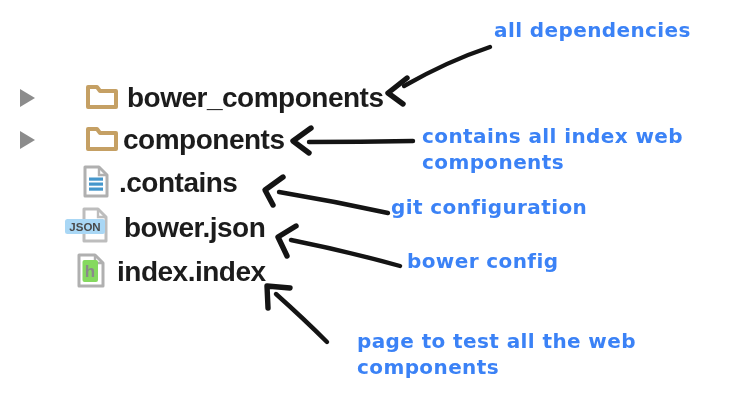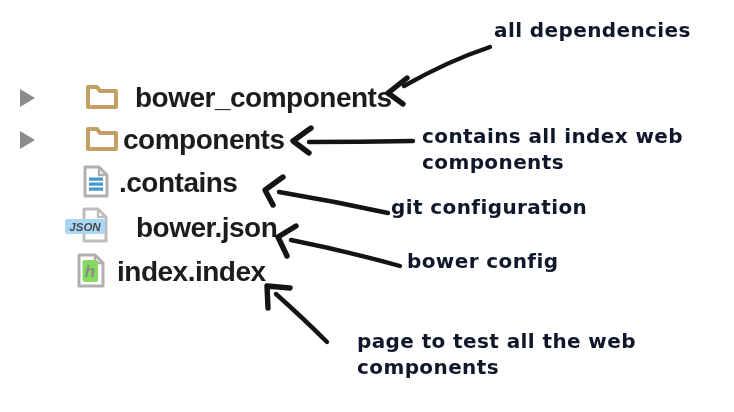--- a/index.html
+++ b/index.html
@@ -7,36 +7,36 @@
     position:relative;width:734px;height:412px;background:#ffffff;
     overflow:hidden;font-family:"Liberation Sans", sans-serif;
   }
   
   .row{position:absolute;display:flex;align-items:center;height:36px;cursor:default;}
   .row .label{
     font-size:28px;font-weight:700;color:#1c1c1c;letter-spacing:-0.5px;
     white-space:nowrap;line-height:36px;
   }
   .disclosure{width:20px;height:22px;display:inline-block;flex:0 0 auto;}
-  .icon{display:inline-block;flex:0 0 auto;font-style:italic;}
+  .icon{display:inline-block;flex:0 0 auto;}
   .r1{left:17px;top:80px;}
   .r1 .icon{margin-left:48px;}
-  .r1 .label{margin-left:16px;}
+  .r1 .label{margin-left:8px;}
   .r2{left:17px;top:122px;}
   .r2 .icon{margin-left:48px;}
   .r2 .label{margin-left:4px;}
   .r3{left:82px;top:165px;}
   .r3 .label{margin-left:9px;}
   .r4{left:64px;top:210px;}
-  .r4 .label{margin-left:26px;}
+  .r4 .label{margin-left:14px;}
   .r5{left:76px;top:254px;}
   .r5 .label{margin-left:11px;}
   
   .note{
-    position:absolute;color:#0f172a;font-weight:700;font-size:20px;
+    position:absolute;color:#3b82f6;font-weight:700;font-size:20px;
     line-height:26px;letter-spacing:0.4px;white-space:nowrap;
     font-family:"DejaVu Sans", sans-serif;
   }
   .n1{left:494px;top:17px;}
   .n2{left:422px;top:123px;}
   .n3{left:391px;top:194px;}
   .n4{left:407px;top:248px;}
   .n5{left:329px;top:328px;margin-left:28px;}
   
   .arrows{position:absolute;left:0;top:0;pointer-events:none;}

